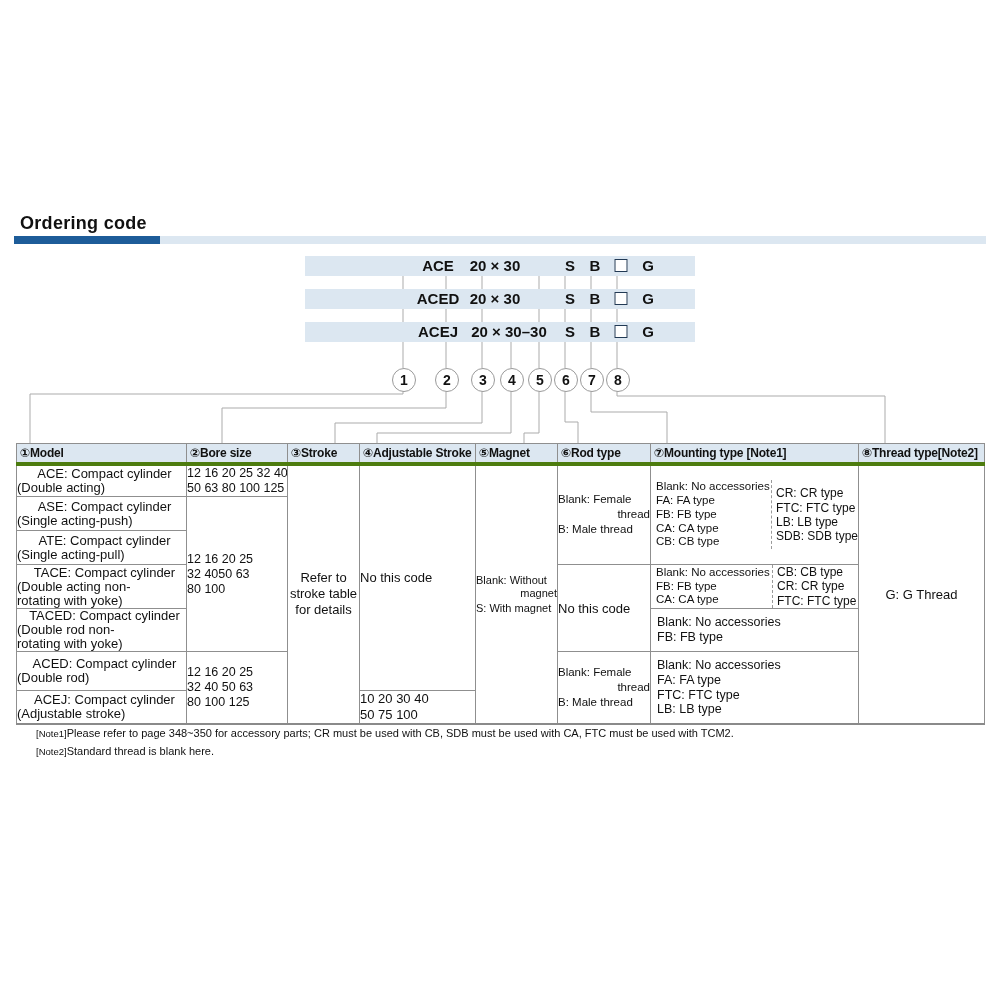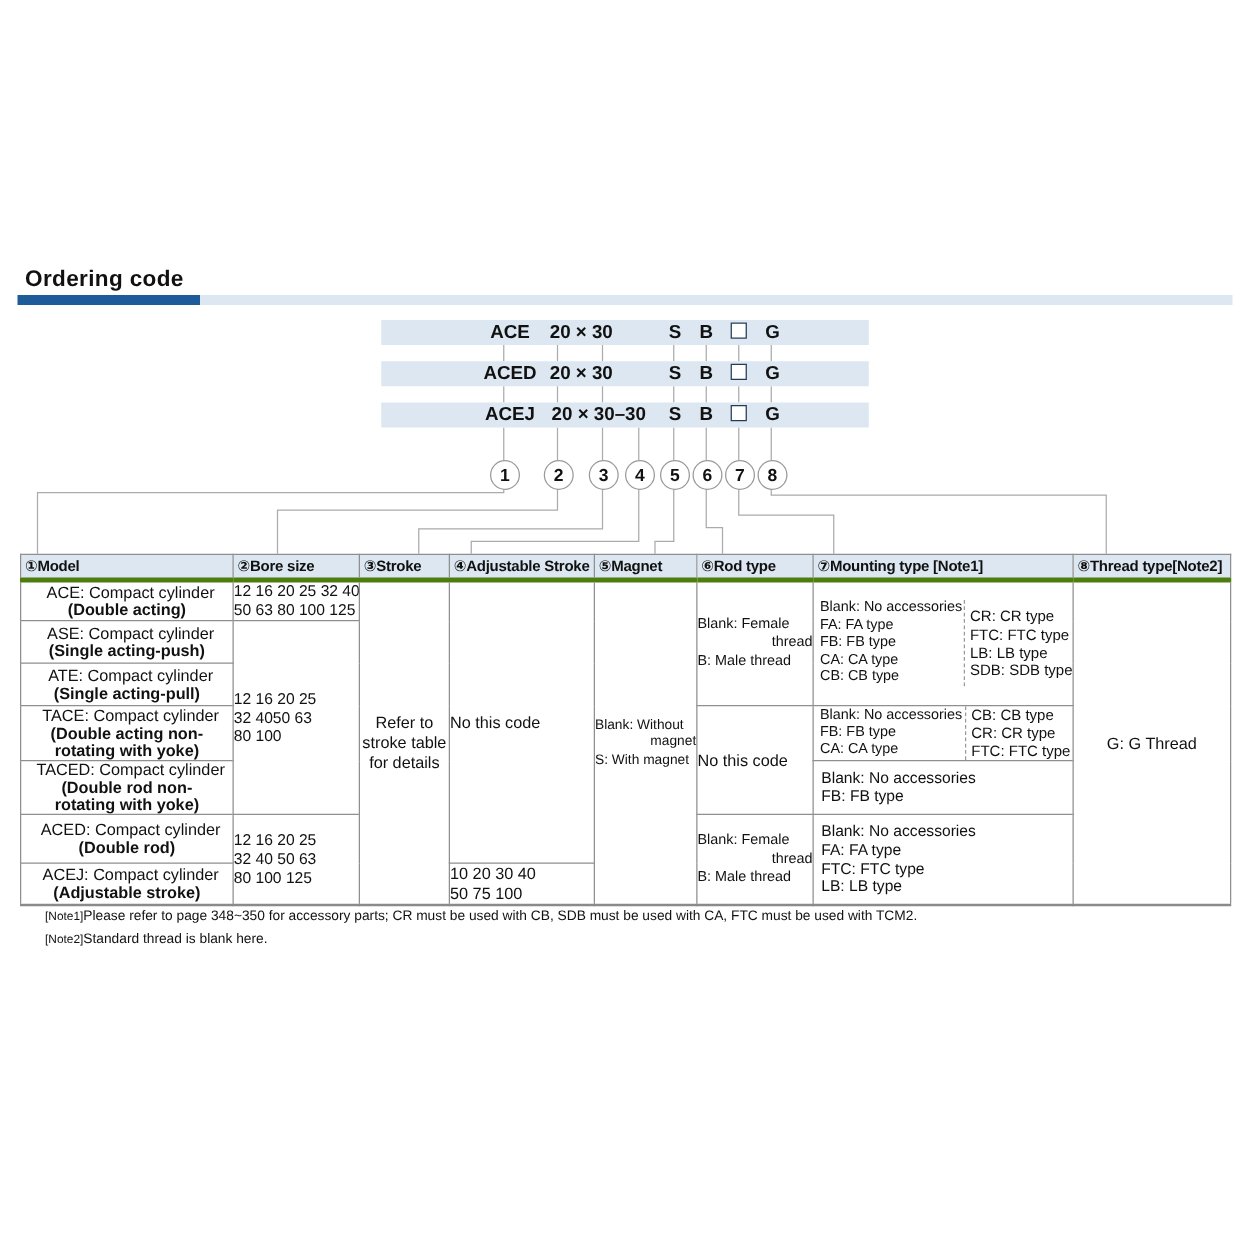--- a/index.html
+++ b/index.html
@@ -12,21 +12,21 @@
   #titlebar-dark{left:14px;top:236px;width:146px;height:8px;background:#1d5c99;}
   #titlebar-light{left:160px;top:236px;width:826px;height:8px;background:#dce7f1;}
 
   
   #wires{left:0;top:0;width:1000px;height:1000px;pointer-events:none;}
   #wires path{fill:none;stroke:#ababab;stroke-width:1;}
 
   
   .codebar{left:305px;width:390px;height:20px;background:#dce7f1;position:absolute;}
   .codebar span{position:absolute;top:0;line-height:20px;font-weight:bold;font-size:15px;
-                transform:translateX(-50%);white-space:nowrap;}
+                transform:translateX(-50%);white-space:nowrap;margin-left:30px;}
   .cb-model{left:103px;}
   .cb-size{left:160px;}
   .cb-size3{left:174px;}
   .cb-s{left:235px;} .cb-b{left:260px;} .cb-box{left:286px;} .cb-g{left:313px;}
   .sq{display:inline-block;width:11px;height:11px;border:1.5px solid #223a55;background:#fff;
       vertical-align:-1px;}
 
   
   .circle{position:absolute;width:22px;height:22px;border:1px solid #9a9a9a;border-radius:50%;
           background:#fff;text-align:center;line-height:22px;font-weight:bold;font-size:14px;top:368px;}
@@ -35,21 +35,21 @@
   #octable{left:16px;top:443px;border-collapse:collapse;table-layout:fixed;width:968px;}
   #octable td,#octable th{border:1px solid #8f8f8f;padding:0;vertical-align:middle;overflow:hidden;}
   #octable{border:1px solid #6f6f6f;border-bottom:2px solid #8a8a8a;}
   #octable th{background:#dce7f1;font-size:12px;font-weight:bold;text-align:left;
               padding-left:3px;white-space:nowrap;border-bottom:4px solid #4d7c0f;letter-spacing:-0.2px;}
   tr.hr{height:20px;} tr.r1{height:33px;} tr.r2{height:34px;} tr.r3{height:34px;}
   tr.r4{height:44px;} tr.r5{height:42px;} tr.r6{height:39px;} tr.r7{height:32px;}
 
   td.model{font-size:13px;line-height:14px;}
   td.model .m1{text-align:center;padding-left:6px;white-space:nowrap;}
-  td.model .m2,td.model .m3{text-align:center;white-space:nowrap;font-weight:bold;}
+  td.model .m2,td.model .m3{text-align:left;white-space:nowrap;}
 
   td.bore{font-size:12.5px;line-height:15px;padding-left:5px;white-space:nowrap;}
   td.stroke{font-size:13px;line-height:16px;text-align:center;}
   td.adj{font-size:13px;padding-left:8px;line-height:16px;}
   td.magnet{font-size:11px;line-height:13px;padding:0 3px 0 4px;}
   td.magnet .mg2{text-align:right;}
   td.magnet .mg3{margin-top:2px;}
   td.rod{font-size:11.5px;line-height:15px;padding:0 7px 0 5px;}
   td.rod .rt2{text-align:right;}
   td.rod.nocode{font-size:13px;padding-left:8px;}

